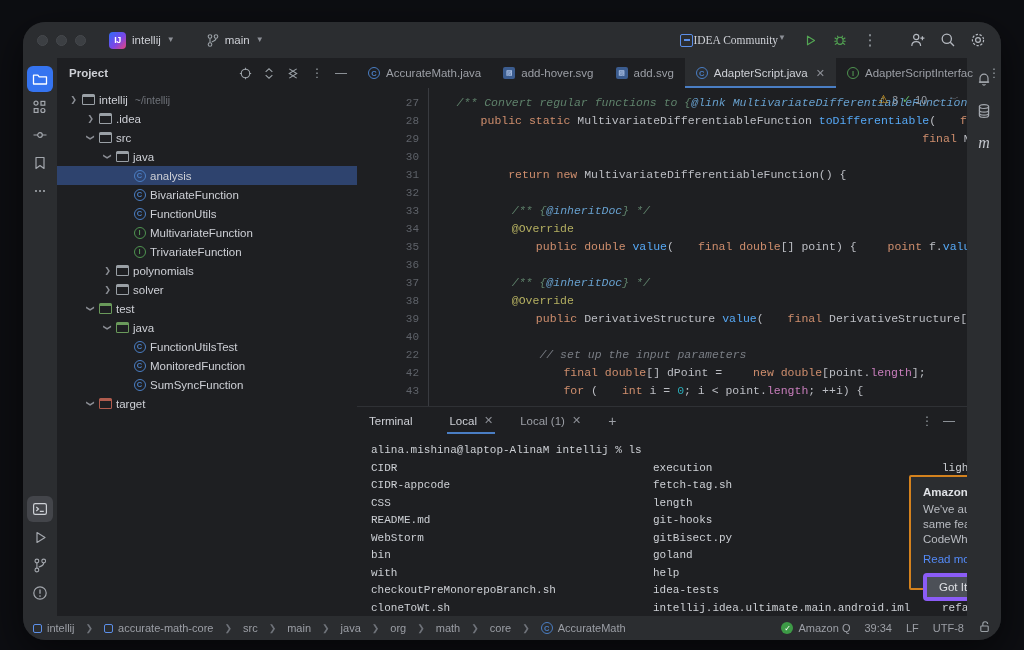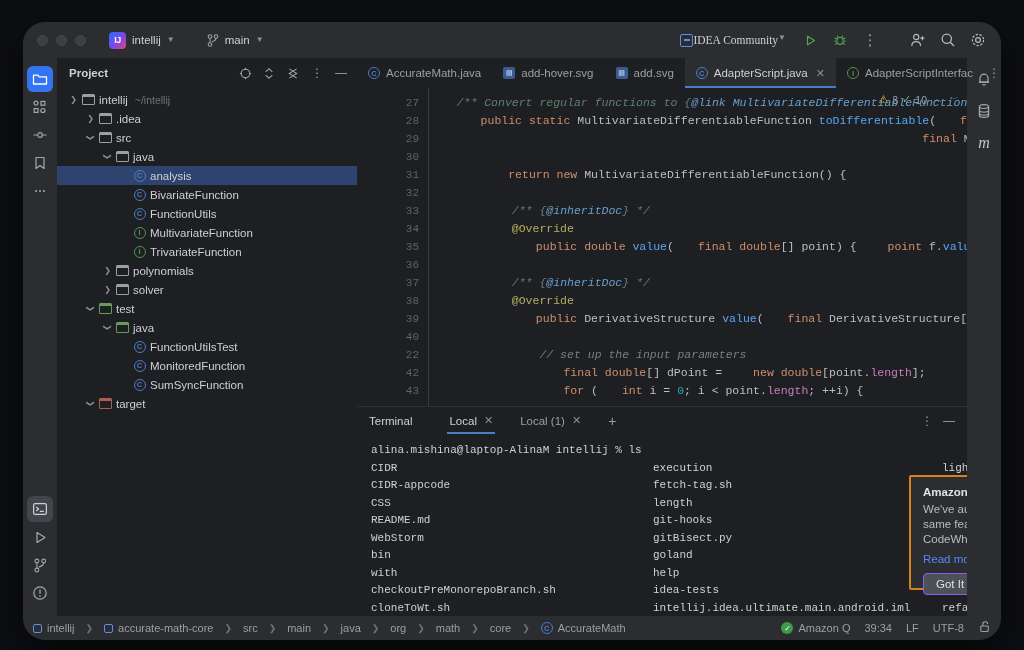--- a/index.html
+++ b/index.html
@@ -169,21 +169,21 @@
     background:#2b2d30; border: 2px solid #d4821e; border-radius:2px;
     padding: 9px 12px 0 12px; z-index: 20;
   }
   .nf-title { color:#dfe1e5; font-size:11.5px; font-weight:700; margin-bottom:4px;}
   .nf-text { color:#b9bcc2; font-size:11.5px; line-height:15px;}
   .nf-links { margin-top:6px; display:flex; gap:12px;}
   .nf-link { color:#548af7; font-size:11.5px; }
   .nf-btn {
     margin-top:8px; display:inline-flex; align-items:center;justify-content:center;
     background:#4c5057; color:#dfe1e5; font-size:11.5px;
-    padding: 4px 12px; border-radius:4px; border:1px solid #8b5cf6;
+    padding: 4px 12px; border-radius:4px; border:4px solid #8b5cf6;
   }
 
   
   .rrail { width:34px; flex:0 0 34px; background:#2b2d30; display:flex;flex-direction:column;align-items:center;padding-top:8px;gap:6px;}
   .rrail-btn { width:26px;height:26px;display:flex;align-items:center;justify-content:center;color:#a3a7ad;border-radius:6px;}
 
   
   .status {
     height: 24px; flex:0 0 24px; background:#2b2d30; display:flex; align-items:center;
     padding: 0 10px; gap:0; font-size:11px; color:#9c9fa6;

